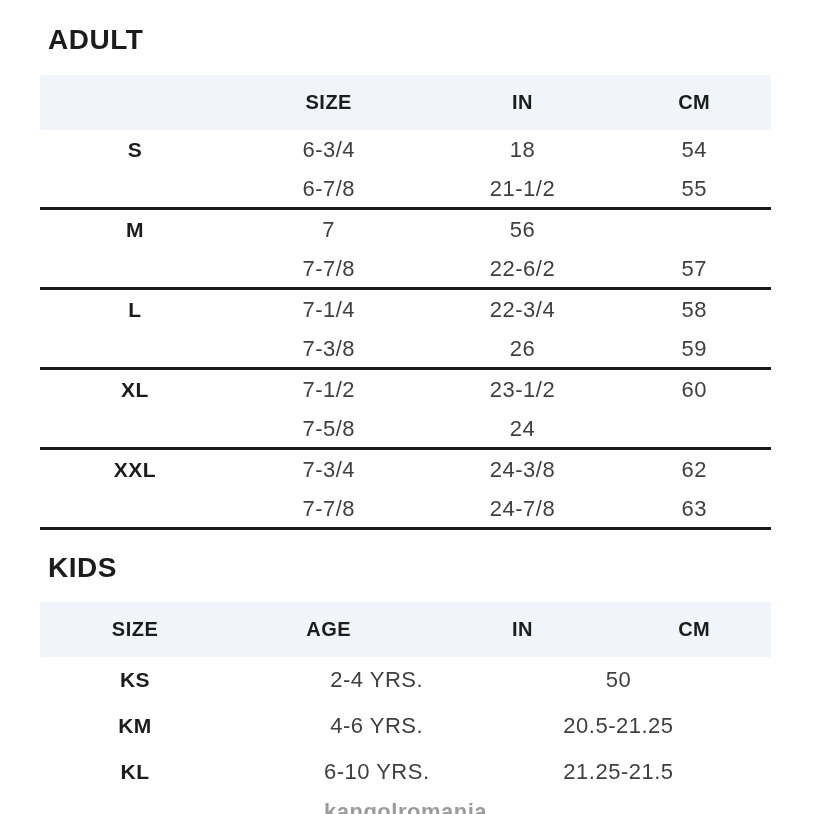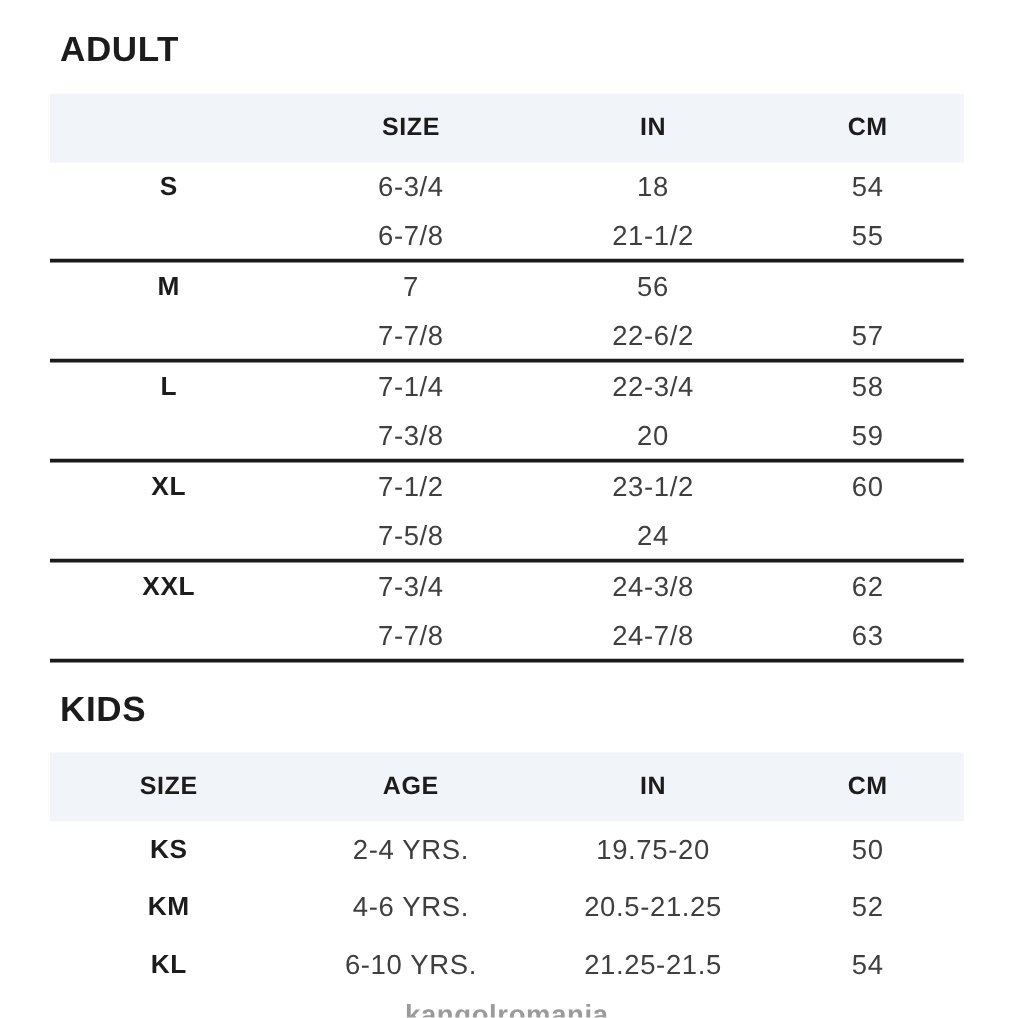--- a/index.html
+++ b/index.html
@@ -33,21 +33,21 @@
     background: var(--header-bg, #f1f4f8);
   }
   .row.header .cell {
     font-size: 20px;
     font-weight: 700;
     letter-spacing: 0.5px;
     color: var(--text-dark, #1c1c1c);
   }
 
   .table.adult .row.data { height: 40px; }
-  .table.kids  .row.data { height: 46px; }
+  .table.kids  .row.data { height: 46px; gap: 48px; }
 
   .cell.value {
     font-size: 22px;
     font-weight: 400;
     letter-spacing: 0.5px;
     color: var(--text-light, #3f3f3f);
   }
   .cell.label {
     font-size: 21px;
     font-weight: 700;
@@ -107,21 +107,21 @@
       </div>
       <div class="row data">
         <div class="cell label">L</div>
         <div class="cell value">7-1/4</div>
         <div class="cell value">22-3/4</div>
         <div class="cell value">58</div>
       </div>
       <div class="row data group-end">
         <div class="cell label"></div>
         <div class="cell value">7-3/8</div>
-        <div class="cell value">20</div>
+        <div class="cell value">26</div>
         <div class="cell value">59</div>
       </div>
       <div class="row data">
         <div class="cell label">XL</div>
         <div class="cell value">7-1/2</div>
         <div class="cell value">23-1/2</div>
         <div class="cell value">60</div>
       </div>
       <div class="row data group-end">
         <div class="cell label"></div>
@@ -147,21 +147,20 @@
   <section class="table kids" id="kidsTable">
       <div class="row header">
         <div class="cell header-cell">SIZE</div>
         <div class="cell header-cell">AGE</div>
         <div class="cell header-cell">IN</div>
         <div class="cell header-cell">CM</div>
       </div>
       <div class="row data">
         <div class="cell label">KS</div>
         <div class="cell value">2-4 YRS.</div>
-        <div class="cell value">19.75-20</div>
         <div class="cell value">50</div>
       </div>
       <div class="row data">
         <div class="cell label">KM</div>
         <div class="cell value">4-6 YRS.</div>
         <div class="cell value">20.5-21.25</div>
         <div class="cell value">52</div>
       </div>
       <div class="row data">
         <div class="cell label">KL</div>

